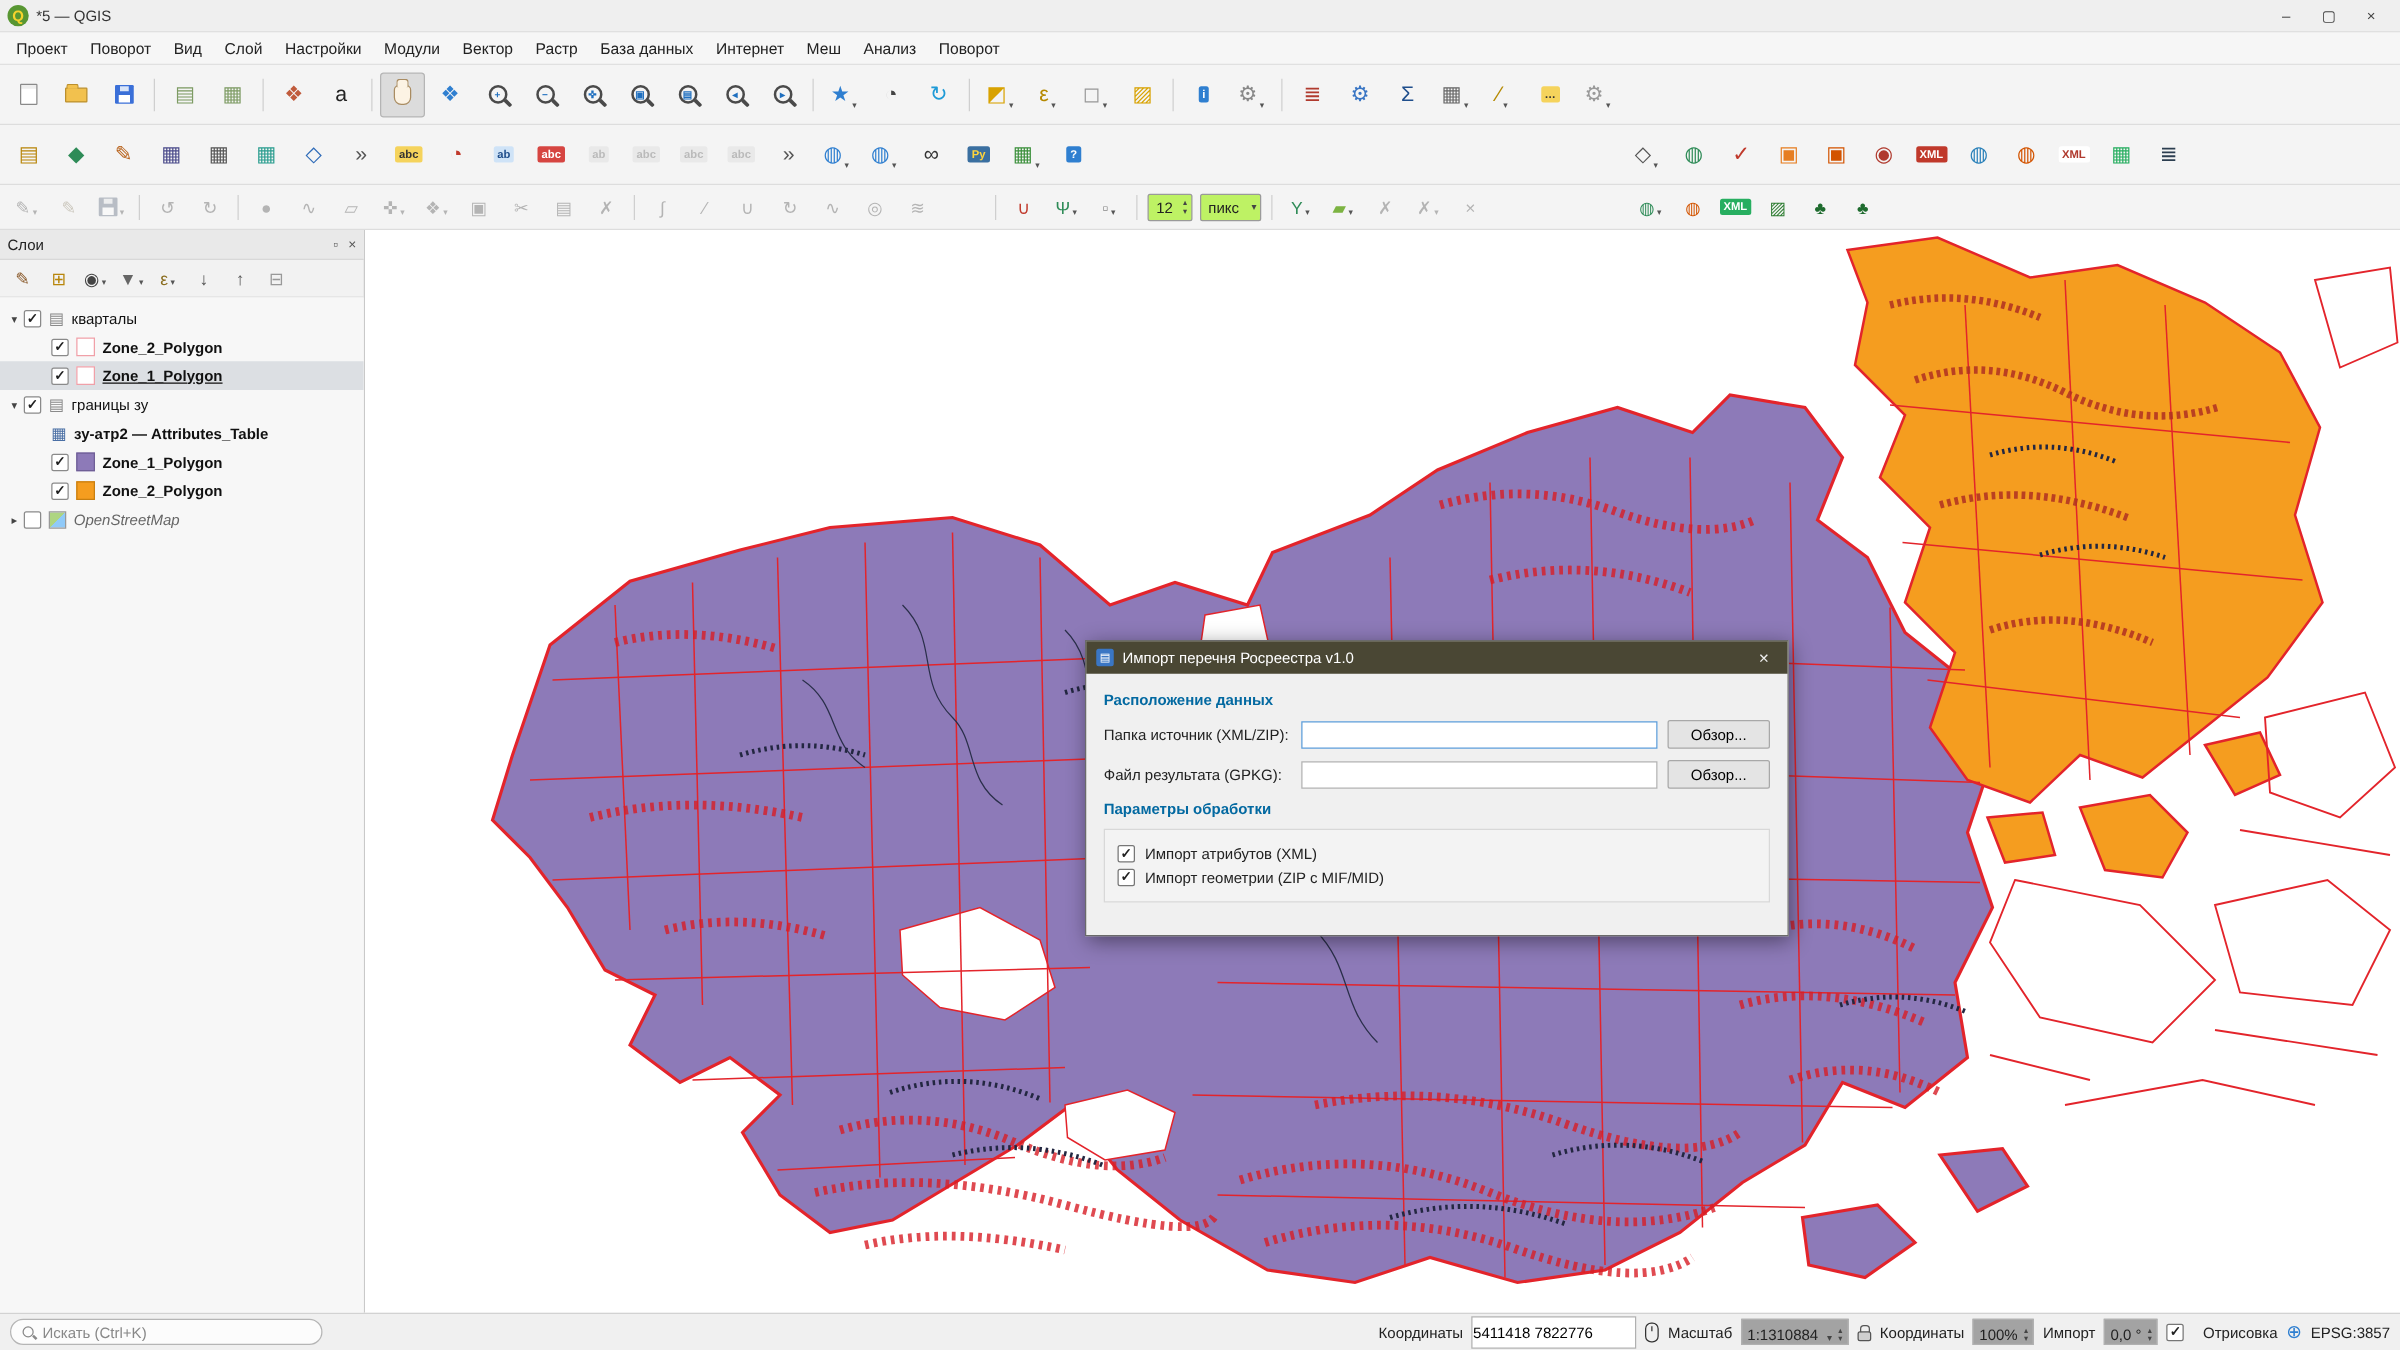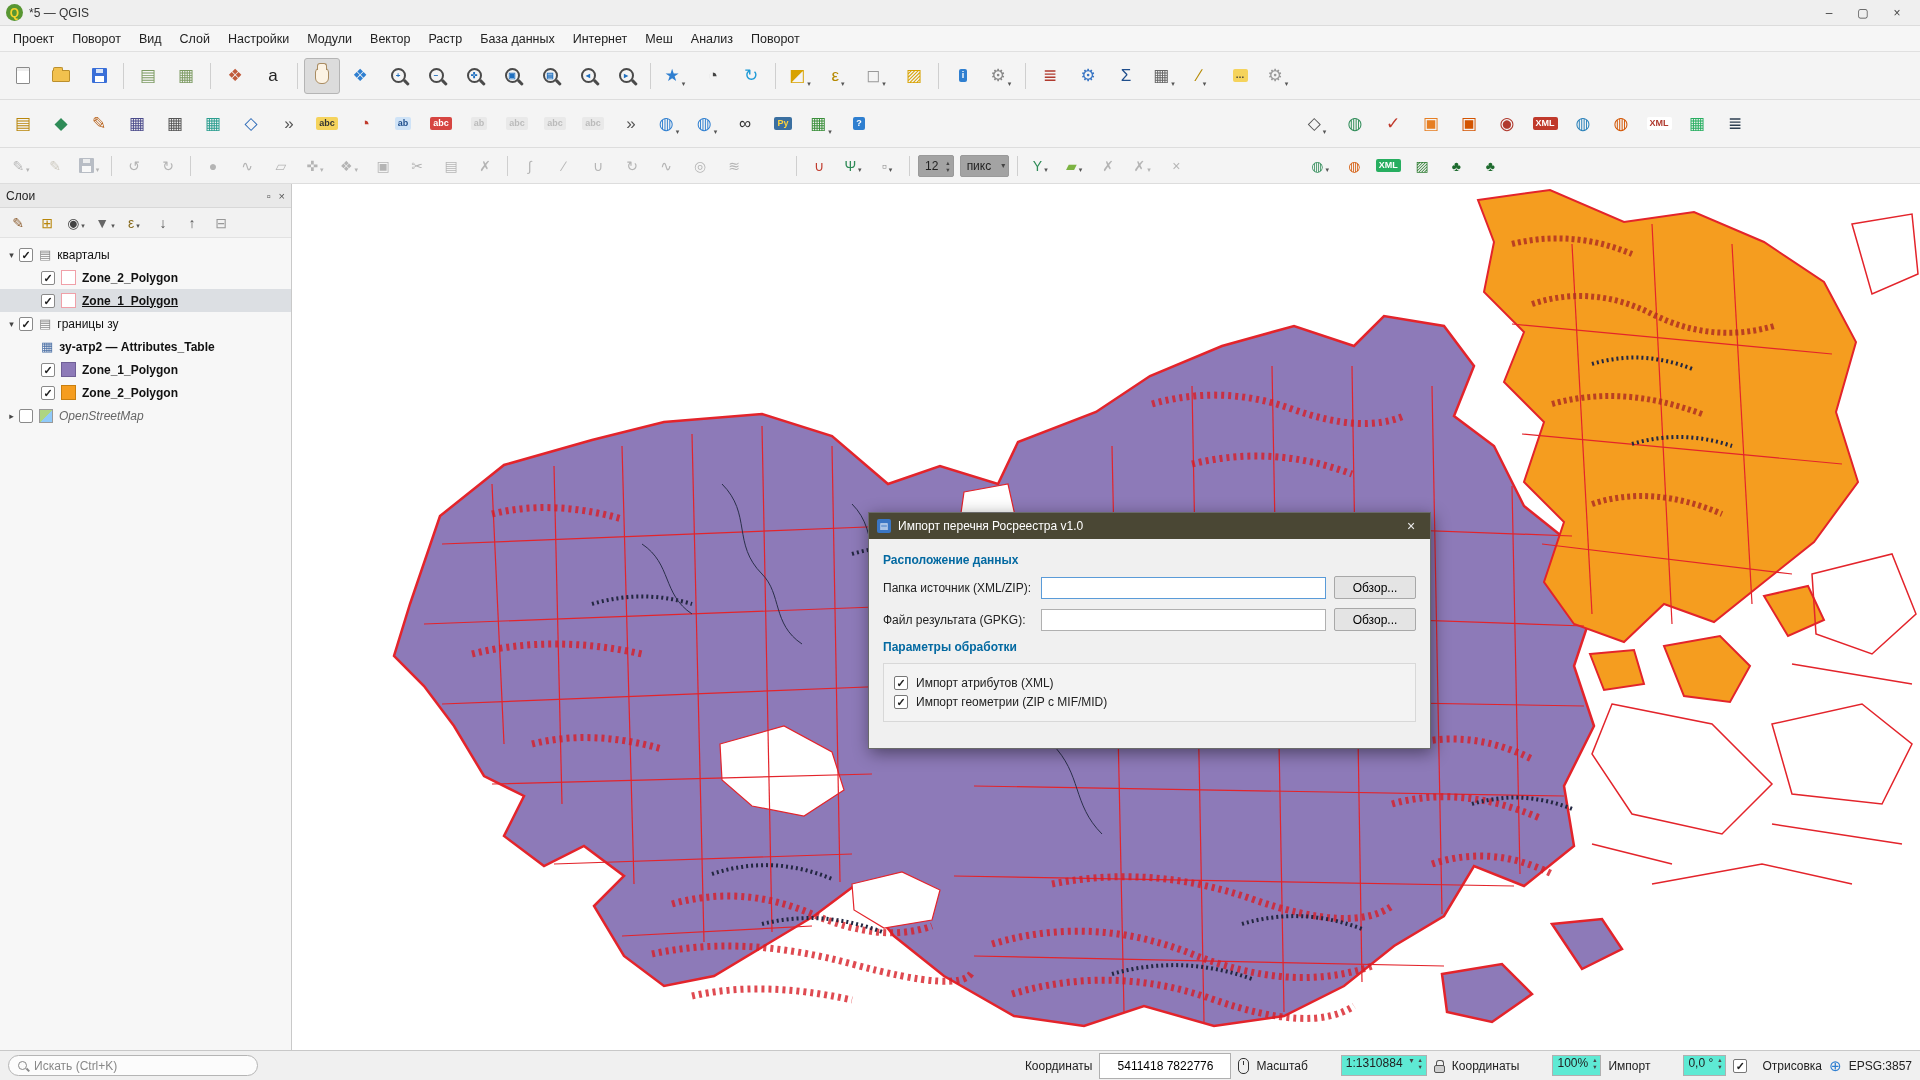--- a/index.html
+++ b/index.html
@@ -35,21 +35,21 @@
   .ic-folder::before { content: ""; position: absolute; top: -4px; left: 0; width: 8px; height: 3px; background: #f2c14e; border: 1px solid #bb8f2d; border-bottom: none; border-radius: 2px 2px 0 0; }
   .ic-floppy { width: 15px; height: 15px; background: #3a6fd8; border-radius: 1px; position: relative; }
   .ic-floppy::before { content: ""; position: absolute; top: 1px; left: 4px; width: 7px; height: 4px; background: #d8e4f8; }
   .ic-floppy::after { content: ""; position: absolute; bottom: 1px; left: 3px; width: 9px; height: 6px; background: #fff; }
   .ic-hand { width: 14px; height: 16px; background: #fcf3e4; border: 1.5px solid #a98c62; border-radius: 4px 4px 6px 6px; position: relative; }
   .ic-hand::before { content: ""; position: absolute; top: -6px; left: 1px; width: 8px; height: 6px; background: #fcf3e4; border: 1.5px solid #a98c62; border-bottom: none; border-radius: 3px 3px 0 0; }
   .ic-zoom { width: 15px; height: 15px; border: 2px solid #4a4a4a; border-radius: 50%; position: relative; display: flex; align-items: center; justify-content: center; }
   .ic-zoom::after { content: ""; position: absolute; width: 7px; height: 2.5px; background: #4a4a4a; transform: rotate(45deg); right: -6px; bottom: -2px; border-radius: 1px; }
   .zc { font-size: 8px; font-weight: bold; color: #1f6fbf; line-height: 1; }
   .ic-badge { font-size: 9px; font-weight: bold; padding: 2px 3px; border-radius: 2px; line-height: 1; }
-  .tctl { height: 22px; background: #a3a3a3; border: 1px solid #9a9a9a; display: flex; align-items: center; padding: 0 3px 0 6px; margin: 16px 3px; font-size: 12px; border-radius: 2px; }
+  .tctl { height: 22px; background: #bef264; border: 1px solid #9a9a9a; display: flex; align-items: center; padding: 0 3px 0 6px; margin: 16px 3px; font-size: 12px; border-radius: 2px; }
   .tctl-v { margin-right: 6px; }
   .spincol { display: flex; flex-direction: column; font-size: 6.5px; line-height: 7px; color: #444; margin-left: 2px; }
   .ddv { font-size: 8px; color: #444; margin-left: 4px; }
 
   
   .main { display: flex; height: 866px; }
   .panel { width: 292px; background: #f2f2f2; border-right: 1px solid #c9c9c9; display: flex; flex-direction: column; }
   .panel-title-row { height: 24px; background: #e9e9e9; display: flex; align-items: center; padding: 0 6px; font-size: 12px; color: #222; border-bottom: 1px solid #d8d8d8; }
   .ptbtns { margin-left: auto; display: flex; gap: 8px; color: #555; font-size: 11px; }
   .panel-tools { height: 30px; display: flex; align-items: center; padding: 0 4px; border-bottom: 1px solid #e2e2e2; gap: 1px; }
@@ -88,22 +88,22 @@
   .chk { display: flex; align-items: center; margin: 5px 0; }
   .cb { width: 14px; height: 14px; border: 1px solid #777; background: #fff; border-radius: 2px; margin-right: 8px; font-size: 11px; line-height: 12px; text-align: center; font-weight: bold; color: #222; flex: none; }
   .dlg-run { display: block; width: 100%; height: 30px; background: #41a84d; color: #fff; border: 1px solid #37913f; border-radius: 3px; font-family: inherit; font-weight: bold; font-size: 12.5px; letter-spacing: .3px; }
 
   
   .statusbar { height: 30px; background: #f0f0f0; border-top: 1px solid #c8c8c8; display: flex; align-items: center; padding: 0 8px; gap: 7px; font-size: 12px; color: #222; overflow: hidden; }
   .sb-search { width: 250px; height: 21px; border: 1px solid #b5b5b5; border-radius: 11px; background: #fcfcfc; display: flex; align-items: center; padding: 0 9px; color: #888; gap: 7px; flex: none; }
   .sb-mag { width: 9px; height: 9px; border: 1.5px solid #888; border-radius: 50%; position: relative; flex: none; }
   .sb-mag::after { content: ""; position: absolute; width: 4px; height: 1.5px; background: #888; transform: rotate(45deg); right: -4px; bottom: -1px; }
   .sb-right { margin-left: auto; display: flex; align-items: center; gap: 7px; }
-  .sb-input { height: 26px; border: 1px solid #b0b0b0; background: #fff; text-align: center; font: inherit; width: 132px; }
-  .sb-ctl { height: 21px; border: 1px solid #b0b0b0; background: #5eead4; display: flex; align-items: flex-start; padding: 0 4px; gap: 3px; margin-left: 26px; }
+  .sb-input { height: 26px; border: 1px solid #b0b0b0; background: #fff; text-align: left; font: inherit; width: 132px; }
+  .sb-ctl { height: 21px; border: 1px solid #b0b0b0; background: #a3a3a3; display: flex; align-items: flex-end; padding: 0 4px; gap: 3px; }
   .mouse-ic { width: 11px; height: 16px; border: 1.5px solid #333; border-radius: 5px; position: relative; flex: none; }
   .mouse-ic::after { content: ""; position: absolute; top: 2px; left: 3.5px; width: 1.5px; height: 4px; background: #333; }
   .lock-ic { width: 11px; height: 8px; background: #cfcfcf; border: 1.5px solid #555; border-radius: 2px; position: relative; margin-top: 6px; flex: none; }
   .lock-ic::before { content: ""; position: absolute; top: -6px; left: 1px; width: 6px; height: 5px; border: 1.5px solid #555; border-bottom: none; border-radius: 3px 3px 0 0; }
   .globe-ic { font-size: 15px; color: #2f7fd0; line-height: 1; }
   .crs { white-space: nowrap; }
 </style>
 </head>
 <body>
 

